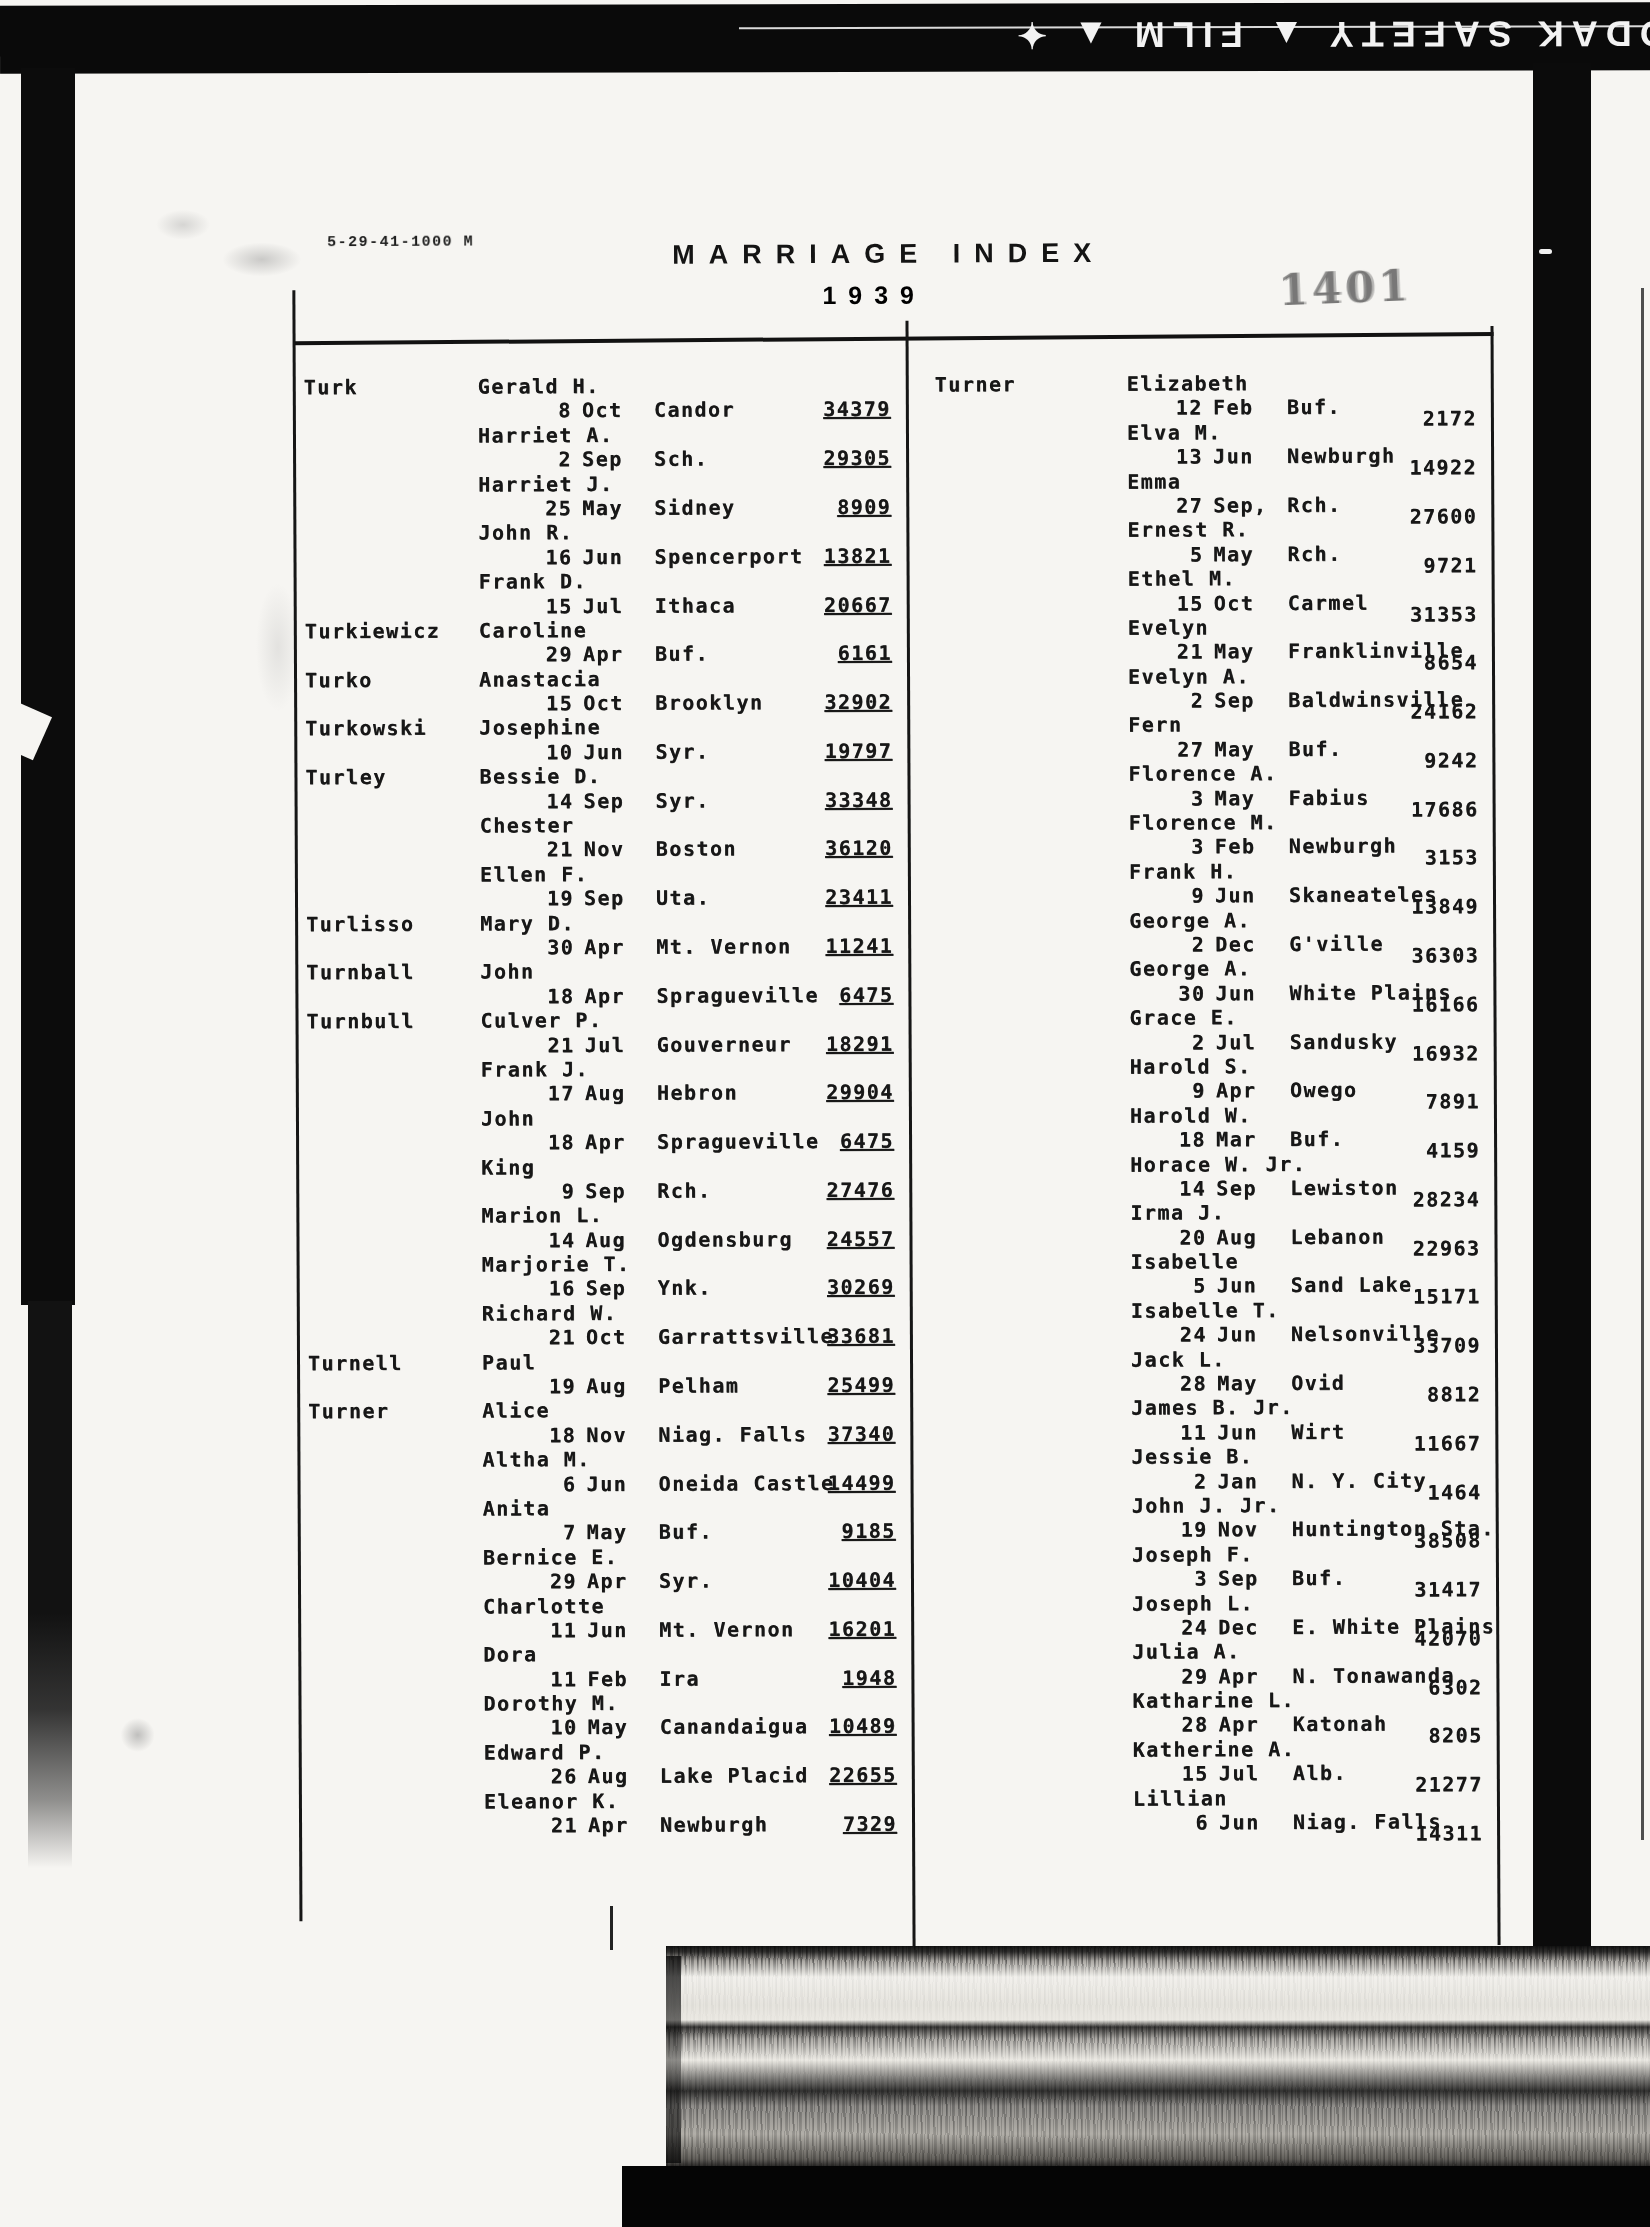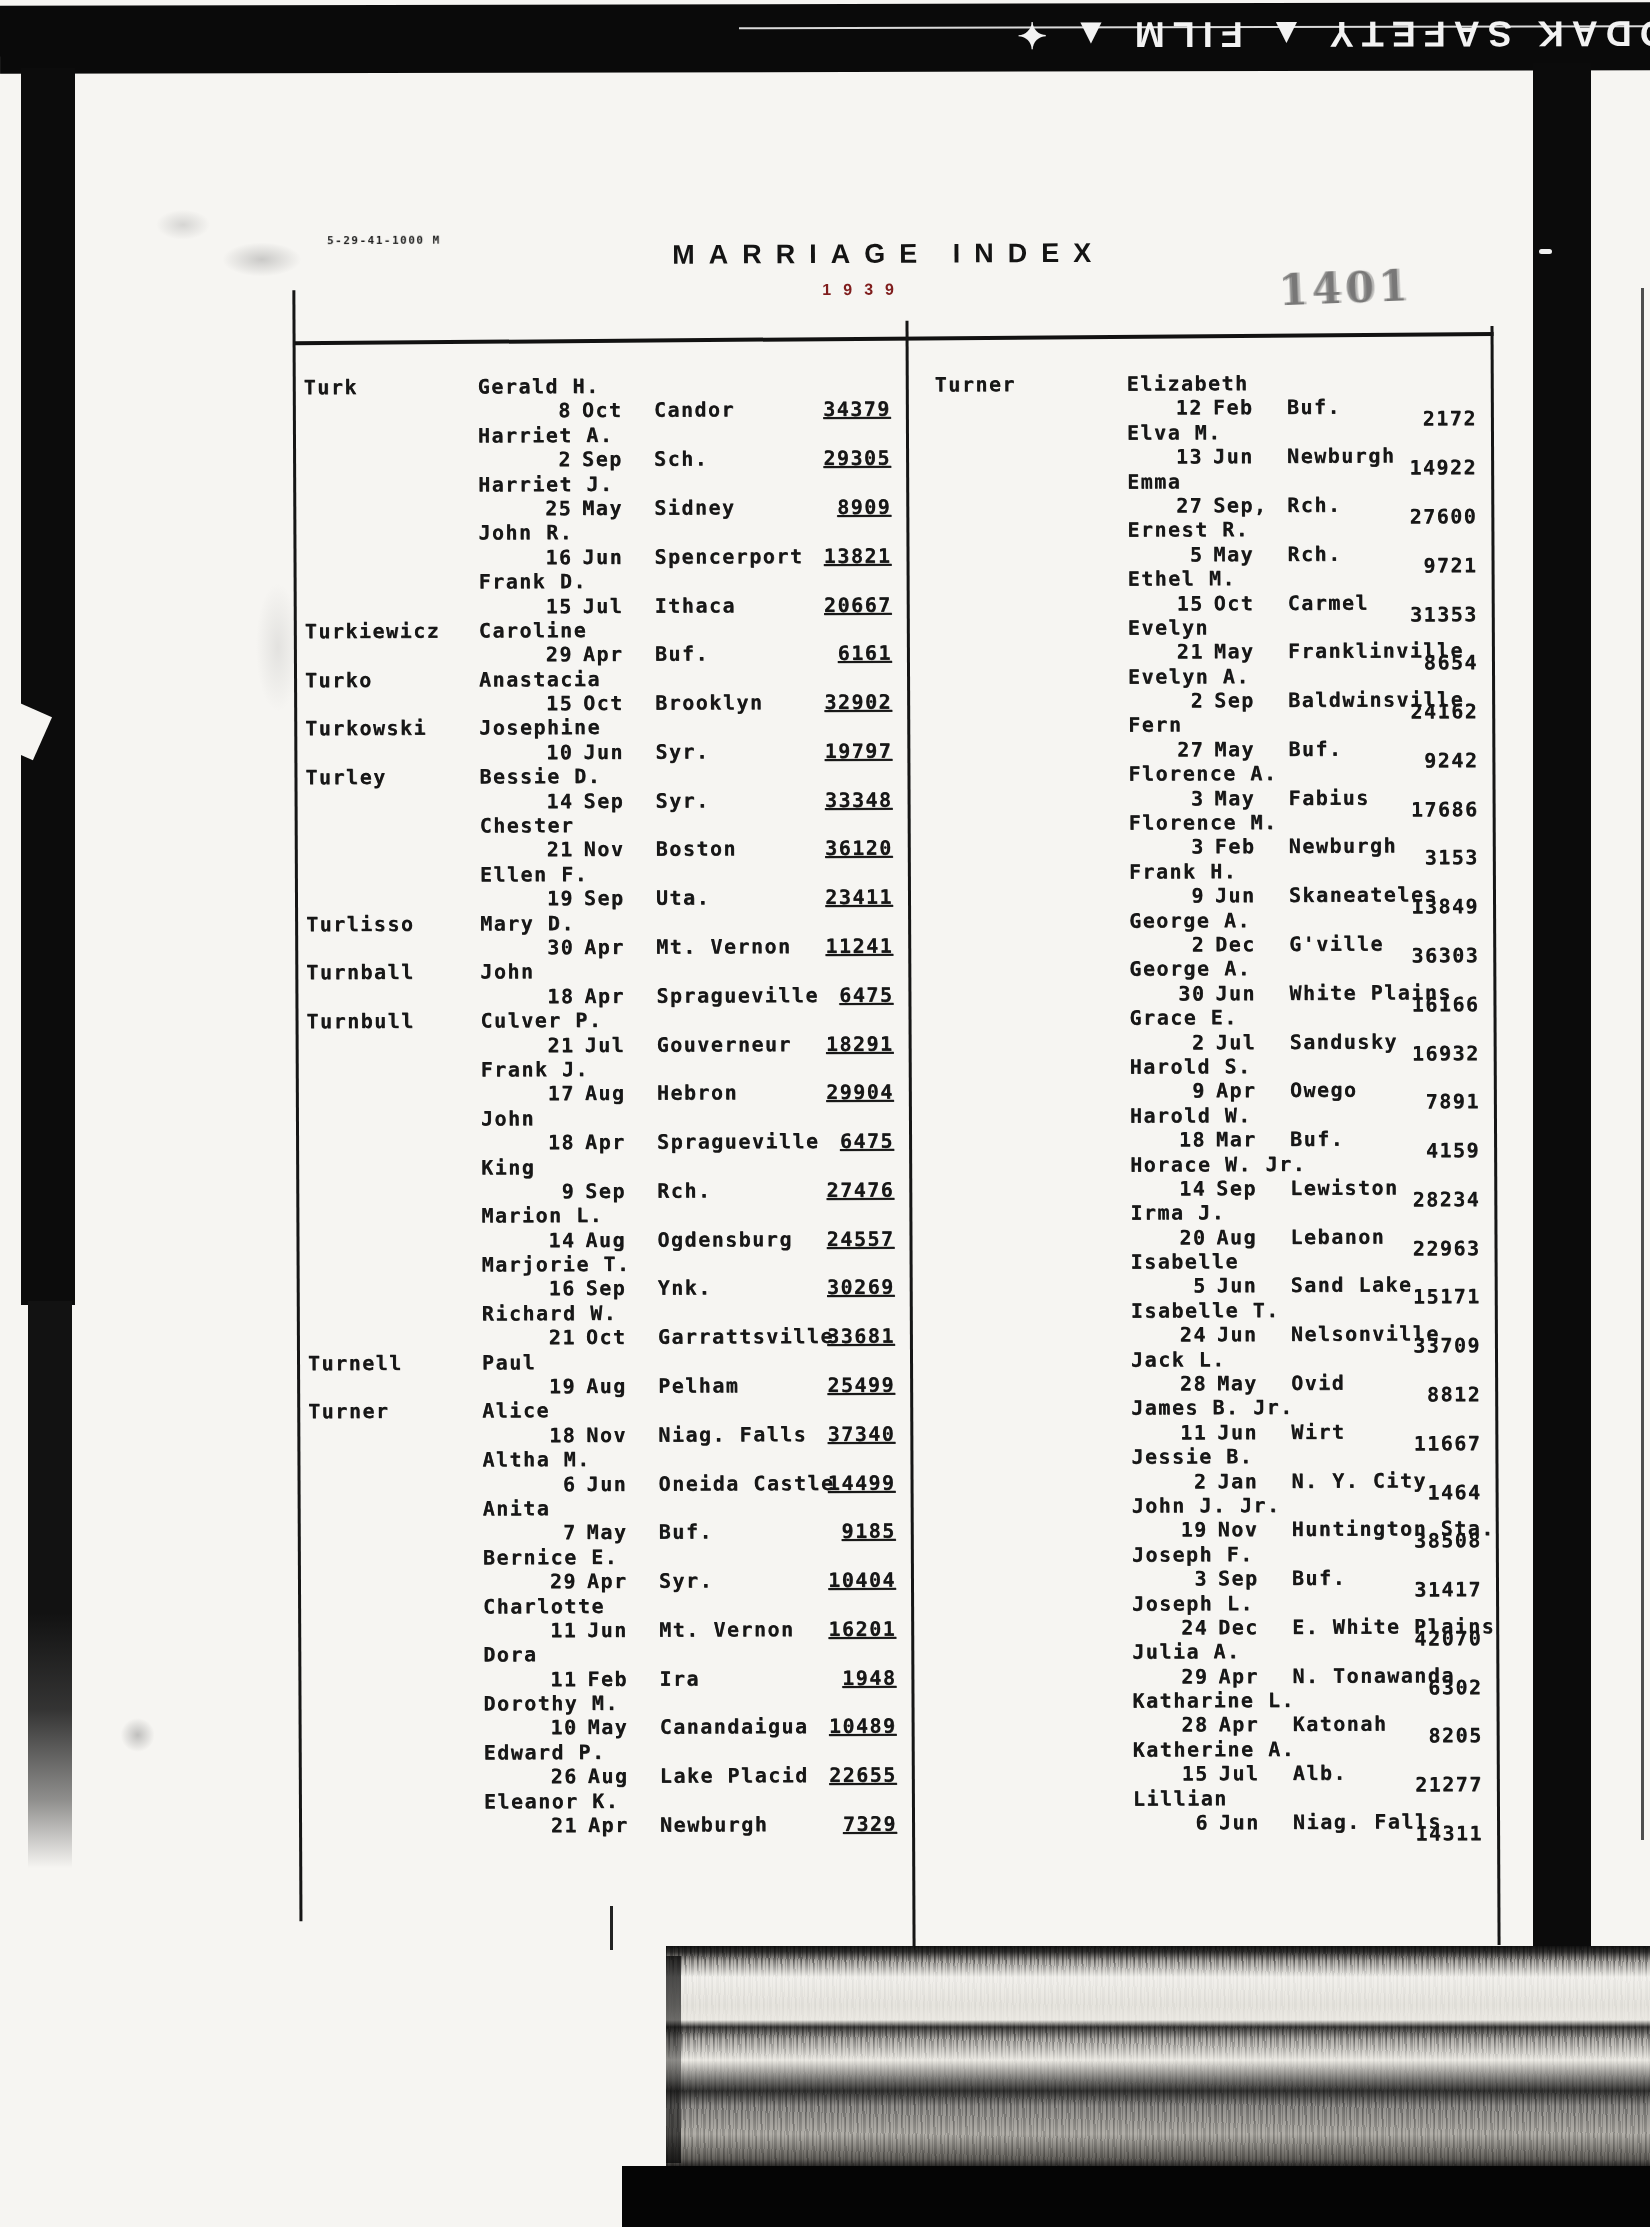--- a/index.html
+++ b/index.html
@@ -19,23 +19,23 @@
   }
   .film-left{position:absolute;left:21px;top:68px;width:54px;height:1237px;background:#0c0c0c;}
   .film-left-low{position:absolute;left:28px;top:1301px;width:44px;height:567px;
     background:linear-gradient(to bottom,#121212 0 55%,rgba(18,18,18,.85) 72%,rgba(18,18,18,.45) 88%,rgba(18,18,18,0) 100%);}
   .notch{position:absolute;left:8px;top:708px;width:36px;height:47px;background:#f6f5f2;transform:rotate(24deg);}
   .film-right{position:absolute;left:1533px;top:63px;width:58px;height:2164px;background:#0b0b0b;}
   .film-right .speck{position:absolute;left:6px;top:186px;width:13px;height:5px;background:#f1f1f1;border-radius:2.5px;}
   .edge-line-right{position:absolute;left:1641px;top:288px;width:2.5px;height:1552px;background:#242424;opacity:.8;}
   
   .sheet{position:absolute;left:0;top:0;width:100%;height:100%;transform:rotate(-0.25deg);transform-origin:50% 30%;}
-  .print-code{position:absolute;left:329px;top:232px;font-size:11px;font-weight:bold;color:#1d1d1d;letter-spacing:1.5px;filter:blur(0.4px);}
+  .print-code{position:absolute;left:329px;top:232px;font-size:15px;font-weight:bold;color:#1d1d1d;letter-spacing:1.5px;filter:blur(0.4px);font-family:Liberation Mono, monospace;}
   .doc-title{position:absolute;left:674px;top:239px;font-size:27px;font-weight:bold;letter-spacing:14px;color:#141414;font-family:"Liberation Sans",sans-serif;}
-  .doc-year{position:absolute;left:824px;top:281px;font-size:16px;font-weight:bold;letter-spacing:12px;color:#7f1d1d;font-family:"Liberation Sans",sans-serif;}
+  .doc-year{position:absolute;left:824px;top:281px;font-size:25px;font-weight:bold;letter-spacing:12px;color:#000000;font-family:"Liberation Sans",sans-serif;}
   .stamp{
     position:absolute;left:1280px;top:266px;font-size:42px;font-weight:bold;
     font-family:"DejaVu Serif",serif;color:rgba(75,75,75,.6);letter-spacing:4px;
     text-shadow:2.5px 0.5px 0 rgba(75,75,75,.35);transform:rotate(-2deg);filter:blur(0.6px);
   }
   .rule-top{position:absolute;left:295px;top:339px;width:1200px;height:4px;background:#121212;transform:rotate(-0.2deg);transform-origin:left center;}
   .v-left {position:absolute;left:294px; top:288px;width:2.5px;height:1631px;background:#161616;}
   .v-div  {position:absolute;left:907px;top:321px;width:2.5px;height:1700px;background:#161616;}
   .v-right{position:absolute;left:1492px;top:329px;width:2.5px;height:1619px;background:#161616;}
   

